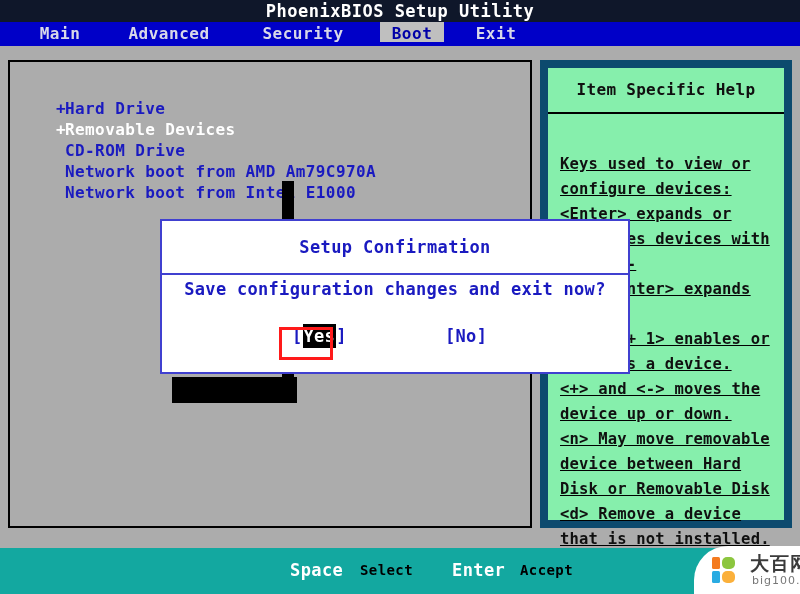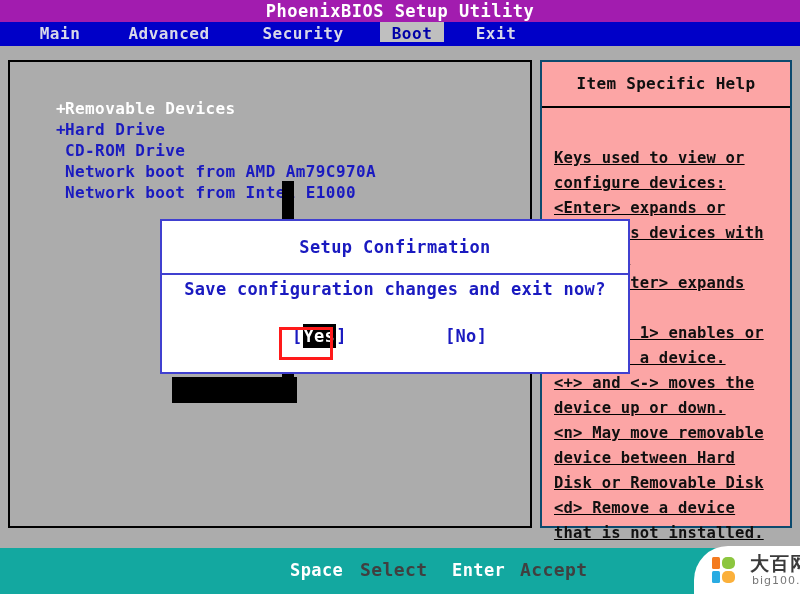--- a/index.html
+++ b/index.html
@@ -16,21 +16,21 @@
     overflow: hidden;
     font-family: "DejaVu Sans Mono", "Liberation Mono", monospace;
     -webkit-font-smoothing: none;
   }
 
   
   .titlebar {
     position: absolute;
     left: 0; top: 0;
     width: 800px; height: 22px;
-    background: #a21caf;
+    background: #0f172a;
     color: #FFFFFF;
     font-size: 17px;
     line-height: 22px;
     text-align: center;
     letter-spacing: 0.5px;
     font-weight: bold;
     white-space: nowrap;
   }
 
   
@@ -102,22 +102,22 @@
   .boot-row .mark {
     display: inline-block;
     width: 9px;
   }
 
   
   .right-panel {
     position: absolute;
     left: 540px; top: 4px;
     width: 252px; height: 468px;
-    border: 2px solid #0c4a6e;
-    background: #fca5a5;
+    border: 8px solid #0c4a6e;
+    background: #86efac;
     box-sizing: border-box;
   }
   .help-header {
     position: absolute;
     left: 0; top: 0;
     width: 100%; height: 46px;
     border-bottom: 2px solid #000000;
     box-sizing: border-box;
     text-align: center;
     line-height: 44px;
@@ -246,23 +246,23 @@
     font-weight: bold;
     color: #FFFFFF;
     white-space: nowrap;
     letter-spacing: 0.4px;
   }
   .bottom-act {
     position: absolute;
     top: 9px;
     height: 26px;
     line-height: 26px;
-    font-size: 18px;
-    font-weight: bold;
-    color: #404040;
+    font-size: 14px;
+    font-weight: bold;
+    color: #000000;
     white-space: nowrap;
     letter-spacing: 0.4px;
   }
   #key-space { left: 290px; }
   #act-select { left: 360px; }
   #key-enter { left: 452px; }
   #act-accept { left: 520px; }
 
   
   .watermark {
@@ -318,25 +318,25 @@
     <div class="menu-item active" id="mi3" style="left:380px; width:64px;">Boot</div>
     <div class="menu-item" id="mi4" style="left:460px; width:72px;">Exit</div>
   </div>
 
   <div class="undermenu"></div>
 
   <div class="body-area">
 
     <div class="left-panel">
       <div class="boot-list">
+        <div class="boot-row">
+          <span class="mark">+</span><span>Hard Drive</span>
+        </div>
         <div class="boot-row selected">
           <span class="mark">+</span><span>Removable Devices</span>
-        </div>
-        <div class="boot-row">
-          <span class="mark">+</span><span>Hard Drive</span>
         </div>
         <div class="boot-row">
           <span class="mark"></span><span>CD-ROM Drive</span>
         </div>
         <div class="boot-row">
           <span class="mark"></span><span>Network boot from AMD Am79C970A</span>
         </div>
         <div class="boot-row">
           <span class="mark"></span><span>Network boot from Intel E1000</span>
         </div>

